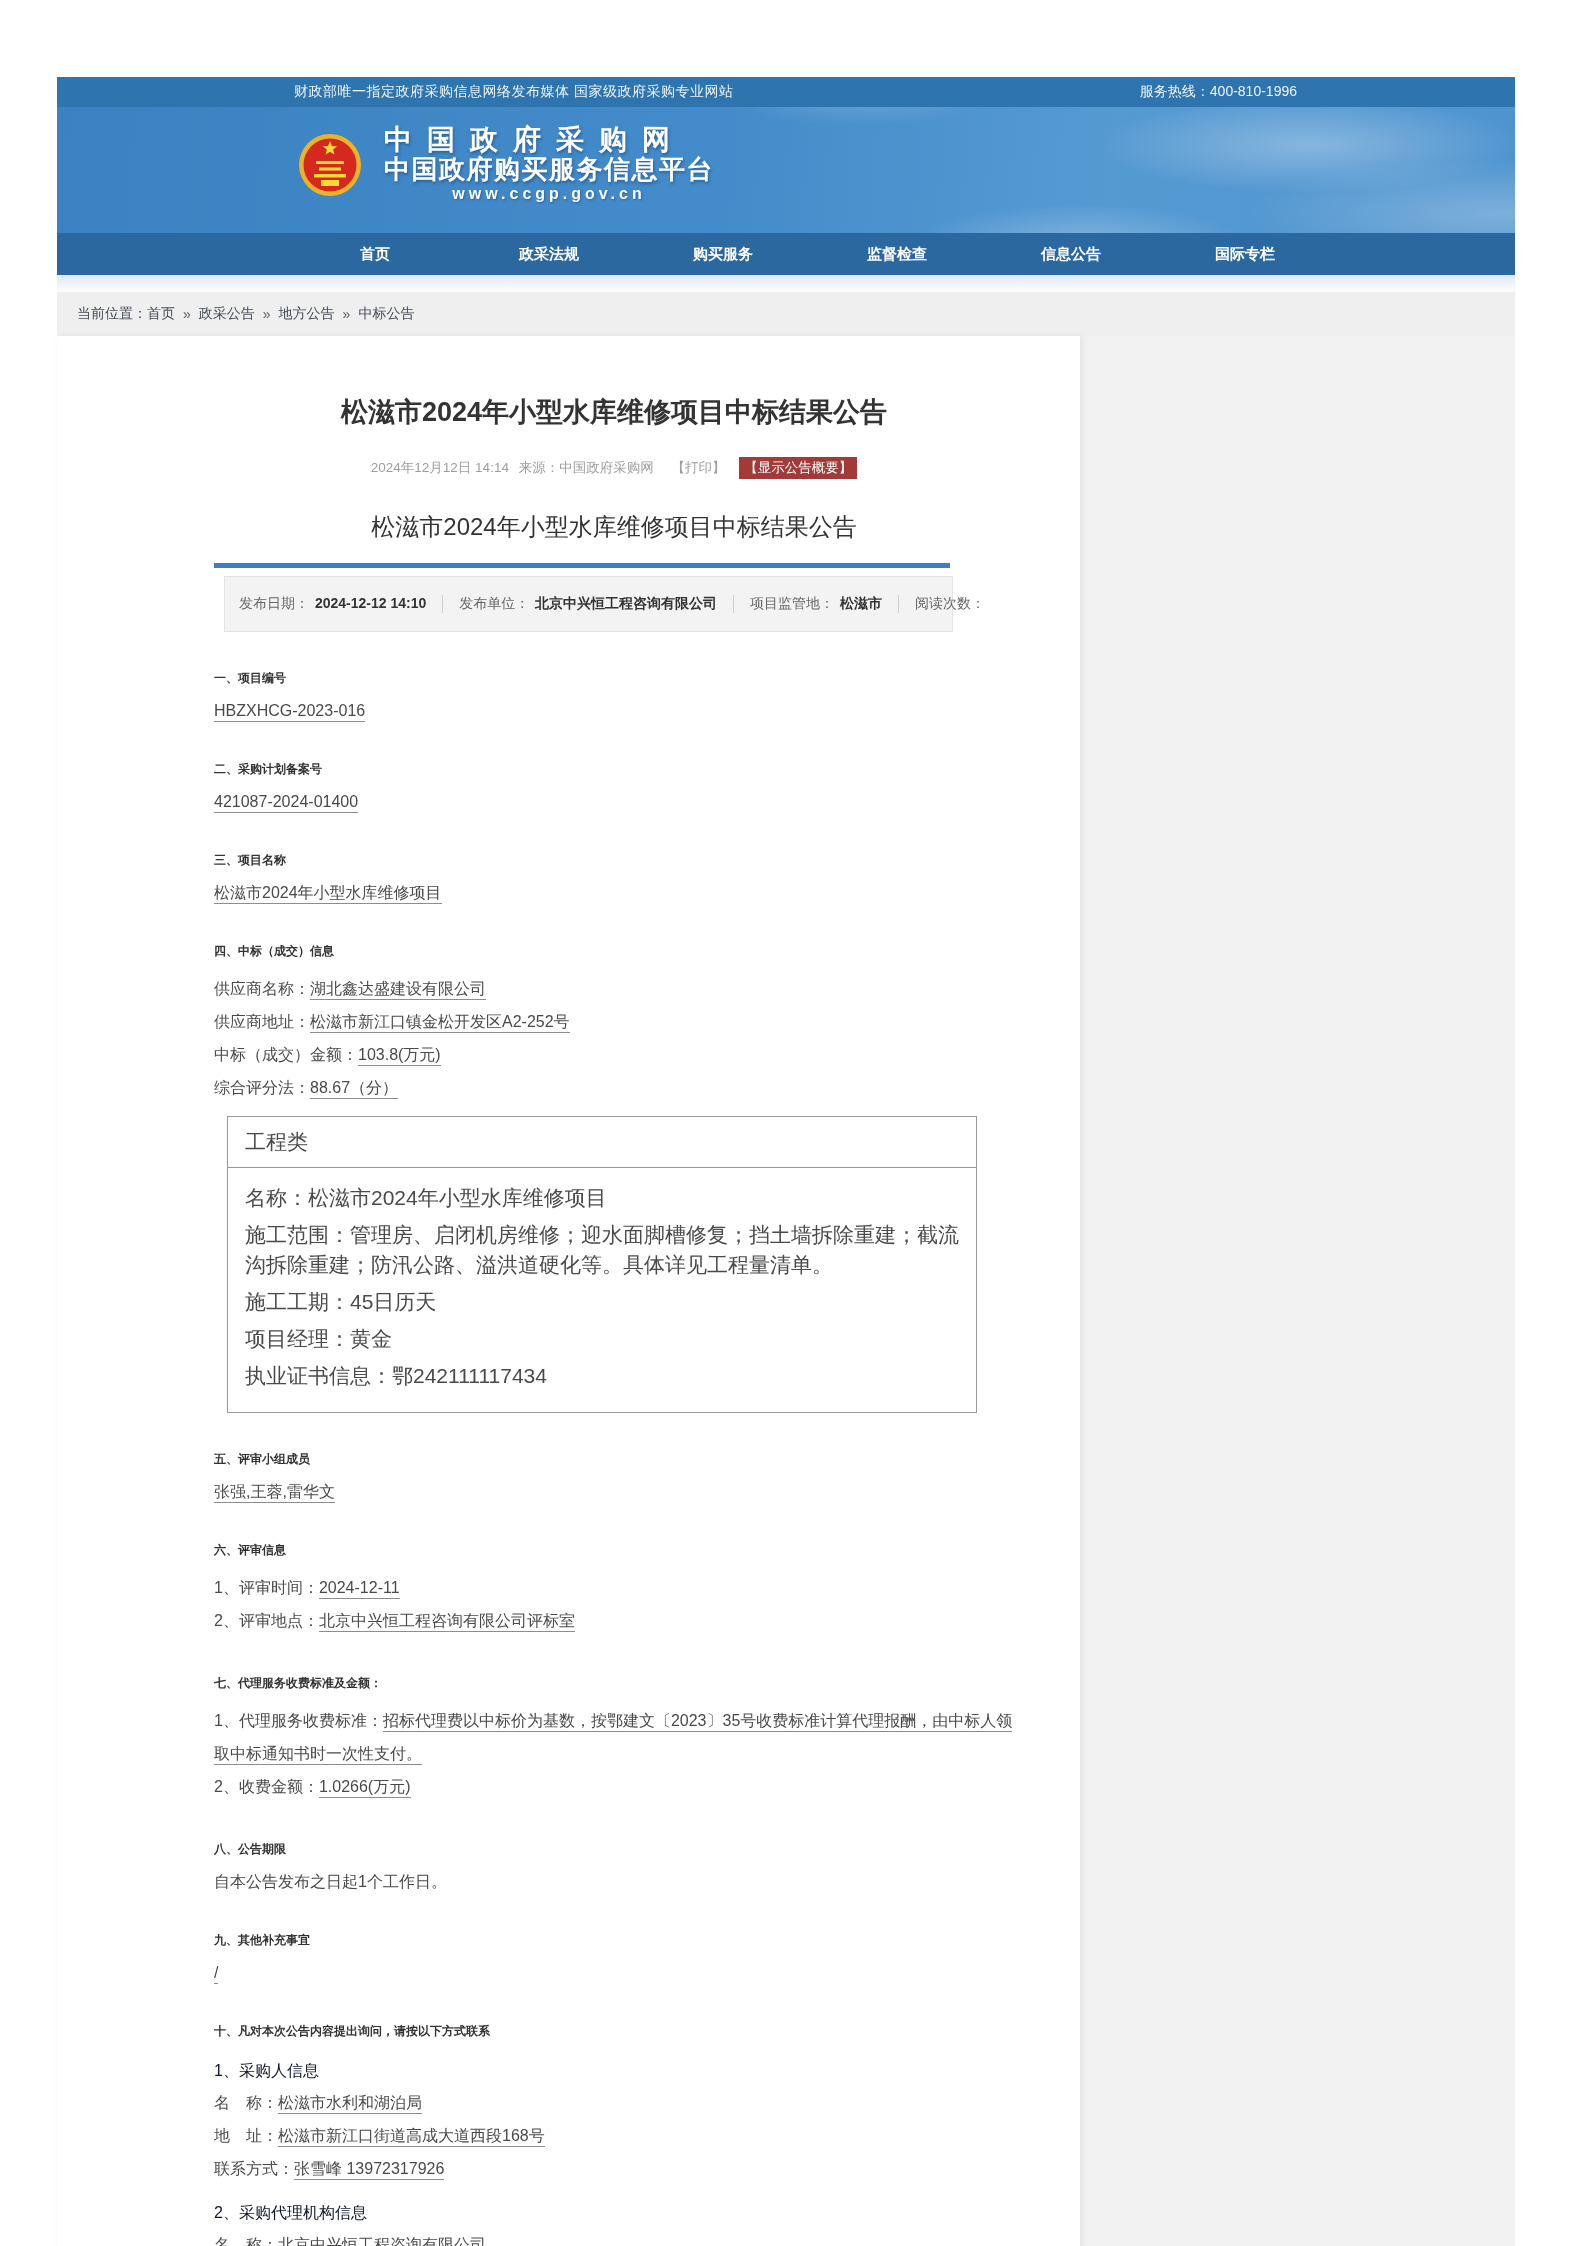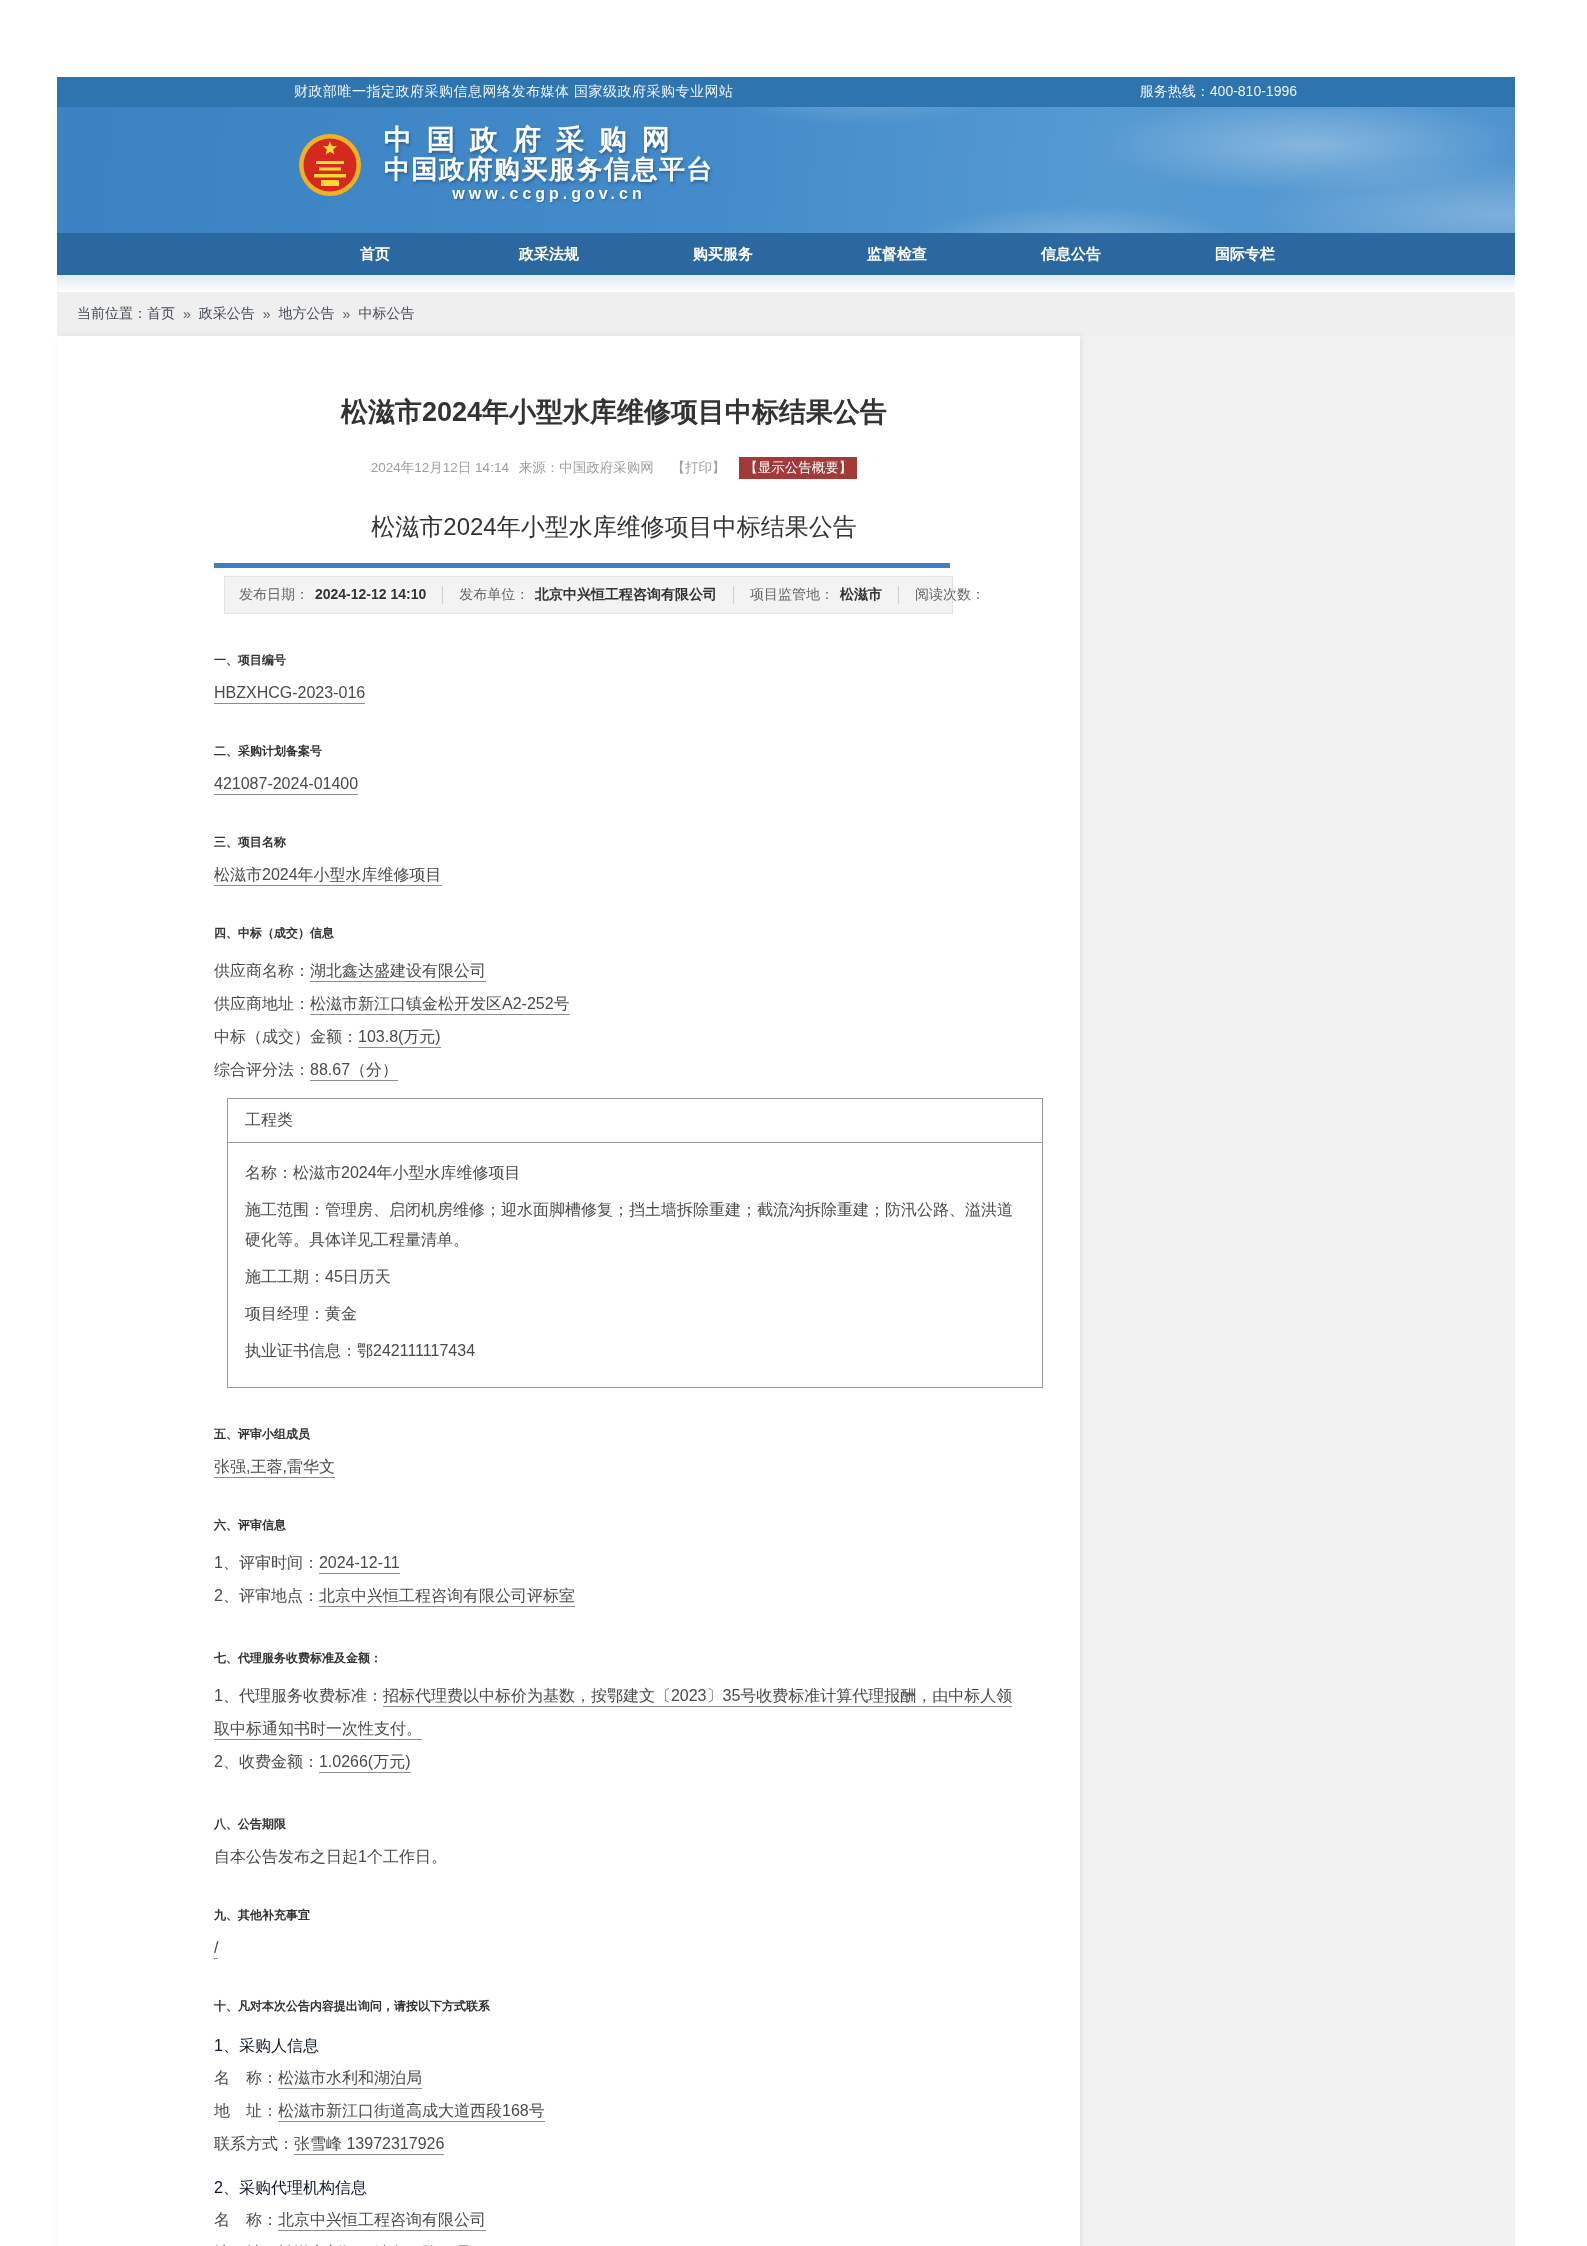--- a/index.html
+++ b/index.html
@@ -76,34 +76,34 @@
   .meta-part { margin-right:6px; }
   .meta-print { margin:0 10px 0 8px; cursor:pointer; color:#9e9e9e; }
   .meta-badge { background:#a23a3a; color:#fff; padding:3px 5px 4px; cursor:pointer; }
   .article-subtitle {
     font-size:24px; font-weight:400; color:#333; text-align:center;
     margin:0 0 22px; line-height:28px;
   }
   .rule { height:5px; width:736px; background:#3f7dc4; margin-bottom:8px; }
 
   .infobar {
-    width:729px; height:38px; margin-left:10px;
+    width:729px; height:56px; margin-left:10px;
     background:#f3f3f3; border:1px solid #e3e3e3;
     display:flex; align-items:center; font-size:14px; color:#666;
   }
   .info-item { padding:0 16px; border-left:1px solid #cfcfcf; white-space:nowrap; }
   .info-item:first-child { border-left:none; padding-left:14px; }
   .info-value { color:#333; font-weight:bold; margin-left:2px; }
 
   .section h3 { font-size:12px; font-weight:bold; color:#333; margin:34px 0 9px; line-height:24px; }
   .value-line { font-size:16px; color:#4a4a4a; line-height:24px; margin:0; }
   .rows p { font-size:16px; color:#4a4a4a; line-height:33px; margin:0; }
   .u { border-bottom:1px solid #8d8d8d; padding-bottom:2px; }
 
-  .works-table { width:816px; margin:12px 17px 0 13px; border:1px solid #989898; font-size:16px; color:#4a4a4a; }
+  .works-table { width:750px; margin:12px 17px 0 13px; border:1px solid #989898; font-size:21px; color:#4a4a4a; }
   .wt-header { border-bottom:1px solid #989898; padding:11px 17px; }
   .wt-body { padding:8px 17px 14px; }
   .wt-body p { margin:7px 0; line-height:30px; }
 
   .group-title { font-size:16px; color:#0f172a; margin:18px 0 4px; }
 </style>
 </head>
 <body>
 
 <div class="page">

